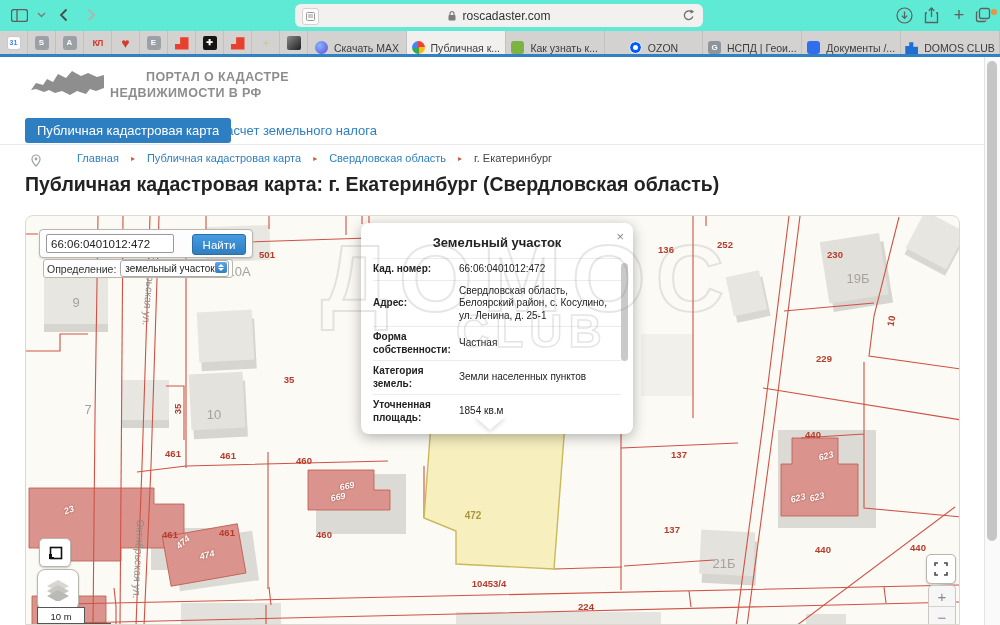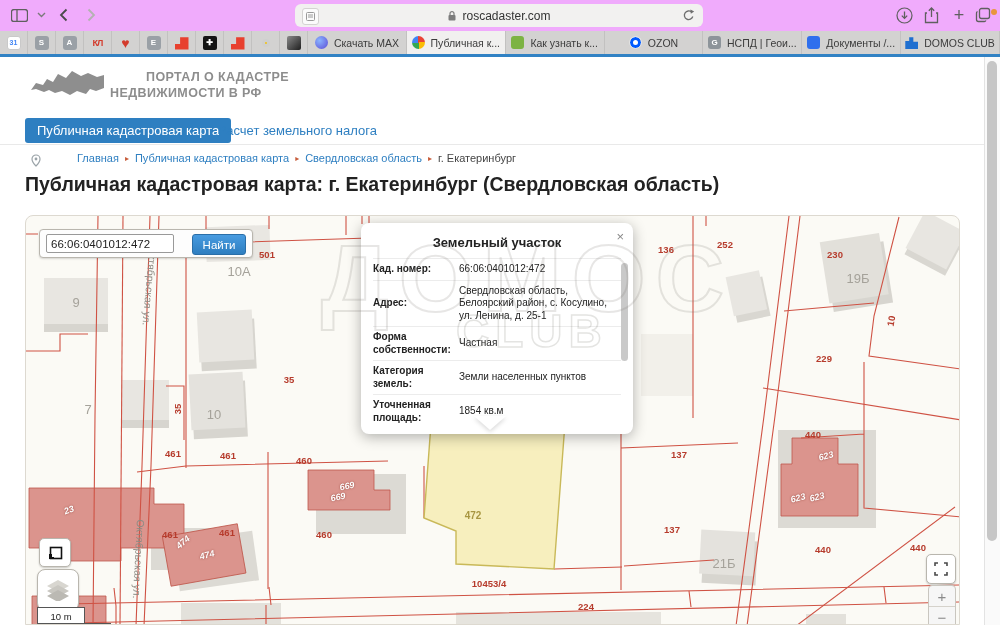--- a/index.html
+++ b/index.html
@@ -1,54 +1,54 @@
 <!DOCTYPE html>
 <html><head>
 <meta charset="utf-8">
 <style>
   html,body{margin:0;padding:0;background:#fff;font-family:"Liberation Sans",sans-serif;}
   #stage{position:relative;width:1000px;height:625px;overflow:hidden;background:#fff;}
   .abs{position:absolute;}
   
-  #toolbar{left:0;top:0;width:1000px;height:31px;background:#f0abfc;border-bottom:4px solid #15803d;}
+  #toolbar{left:0;top:0;width:1000px;height:31px;background:#5eead4;border-bottom:4px solid #15803d;}
   .tbtn{position:absolute;top:5px;display:flex;align-items:center;justify-content:center;width:22px;height:20px;}
   #addressbar{position:absolute;left:295px;top:4px;width:408px;height:23px;background:#f2f1f0;border-radius:6px;display:flex;align-items:center;justify-content:center;font-size:12px;color:#333;}
   #addr-doc{position:absolute;left:7px;top:4px;width:15px;height:15px;background:#fbfbfb;border:1px solid #d4d3d2;border-radius:3px;display:flex;align-items:center;justify-content:center;}
   #addr-refresh{position:absolute;right:8px;top:5px;}
   #tabbar{left:0;top:31px;width:1000px;height:23px;background:#d3d2d1;display:flex;}
   .favtab{width:27px;height:23px;border-right:1px solid #c2c1c0;display:flex;align-items:center;justify-content:center;flex:none;}
   .fi{width:14px;height:14px;border-radius:3px;display:flex;align-items:center;justify-content:center;font-size:8px;font-weight:bold;box-sizing:border-box;}
   .fi.cal{background:#fff;border:1px solid #c9c9c9;color:#4285f4;font-size:7px;}
   .fi.graysq{background:#9aa0a6;color:#fff;}
   .fi.redtext{color:#d33b2c;font-size:9px;letter-spacing:-1px;background:transparent;}
   .fi.heart{color:#d33b2c;font-size:14px;background:transparent;}
   .fi.redflag{background:#e8402e;border-radius:0;clip-path:polygon(0 100%,0 60%,40% 60%,40% 12%,100% 12%,100% 100%);}
   .fi.blackgrid{background:#141414;color:#fff;font-size:8px;border-radius:2px;}
   .fi.ring{background:#f4c20d;border:3px solid #cfcfcf;border-radius:50%;width:8px;height:8px;}
   .fi.photo{background:linear-gradient(135deg,#8a8a8a,#1e1e1e);border-radius:2px;}
   #labeledtabs{display:flex;flex:1;}
-  .tab{flex:1;display:flex;align-items:center;justify-content:center;font-size:10.5px;color:#3b3b3b;border-right:1px solid #c2c1c0;height:23px;white-space:nowrap;overflow:hidden;}
+  .tab{flex:1;display:flex;align-items:flex-end;justify-content:center;font-size:10.5px;color:#3b3b3b;border-right:1px solid #c2c1c0;height:23px;white-space:nowrap;overflow:hidden;}
   .tab.active{background:#f1f0ef;}
   .ti{width:13px;height:13px;border-radius:3px;margin-right:6px;flex:none;display:flex;align-items:center;justify-content:center;color:#fff;font-size:8px;font-weight:bold;box-sizing:border-box;}
   .t-max{background:radial-gradient(circle at 35% 35%,#8ab4ff,#5b4bd6);border-radius:50%;}
   .t-pkk{background:conic-gradient(#e94335 0 25%,#fbbc05 0 50%,#34a853 0 75%,#4285f4 0);border-radius:50%;}
   .t-green{background:#7cb342;}
   .t-ozon{background:#fff;border:1px solid #e0e0e0;border-radius:50%;box-shadow:inset 0 0 0 3px #005bff;}
   .t-nspd{background:#8d949a;}
   .t-docs{background:#2f6fed;}
   .t-domos{background:#1f6fd0;border-radius:0;clip-path:polygon(0 100%,0 38%,30% 38%,30% 10%,62% 10%,62% 45%,100% 45%,100% 100%);}
   #bluebar{left:0;top:54px;width:1000px;height:3px;background:#3182c4;}
   #orange-dot{left:991px;top:9px;width:6px;height:6px;border-radius:50%;background:#e8953c;}
   
   #logo-text1{left:110px;top:70px;font-size:12.5px;font-weight:bold;color:#8d8d8d;letter-spacing:.4px;padding-left:36px;}
   #logo-text2{left:110px;top:86px;font-size:12.5px;font-weight:bold;color:#8d8d8d;letter-spacing:.4px;}
   #nav-active{left:25px;top:118px;background:#2e7fc1;color:#fff;font-size:13px;padding:5px 12px;border-radius:3px;}
   #nav-link{left:218px;top:123px;color:#2e7fc1;font-size:13px;}
   #nav-line{left:0;top:144px;width:984px;height:1px;background:#e9e9e9;}
-  #breadcrumb{left:46px;top:152px;font-size:11px;color:#2e7fc1;display:flex;align-items:center;gap:6px;padding-left:31px;}
+  #breadcrumb{left:46px;top:152px;font-size:11px;color:#2e7fc1;display:flex;align-items:center;gap:12px;padding-left:31px;}
   .crumb{color:#2e7fc1;}
   .crumb.last{color:#444;}
   .csep{color:#c75b39;font-size:8px;}
   #page-title{left:25px;top:173px;font-size:19.5px;font-weight:bold;color:#222;}
   
   #map{left:25px;top:215px;width:935px;height:410px;background:#fbfaf5;border:1px solid #ddd9d0;border-radius:8px 8px 0 0;overflow:hidden;box-sizing:border-box;}
   #mapsvg{position:absolute;left:0;top:0;}
   .ml{position:absolute;transform:translate(-50%,-50%);white-space:nowrap;z-index:3;}
   .ml.red{color:#b63b2c;font-size:9.5px;font-weight:600;}
   .ml.gray{color:#a5a29a;font-size:13px;}
@@ -390,20 +390,30 @@
         <span class="ml pink" style="left: 772px; top: 282px; transform: translate(-50%, -50%) rotate(-15deg);">623</span>
         <span class="ml pink" style="left: 791px; top: 281px; transform: translate(-50%, -50%) rotate(-15deg);">623</span>
         <span class="ml street" style="left: 113px; top: 343px; transform: translate(-50%, -50%) rotate(93deg);">Октябрьская ул.</span>
         <span class="ml street" style="left: 124px; top: 70px; transform: translate(-50%, -50%) rotate(95deg);">Октябрьская ул.</span>
       </div>
 
     <div class="abs" id="searchbox">
       <input id="search-input" value="66:06:0401012:472" style="">
       <div id="search-btn">Найти</div>
     </div>
+    <div class="abs" id="filterbox">
+      <span>Определение:</span>
+      <div id="filter-select">
+        <span>земельный участок</span>
+        <span id="stepper">
+            <b class="up"></b>
+            <b class="dn"></b>
+          </span>
+      </div>
+    </div>
 
     <div class="abs" id="popup">
       <div id="popup-close">×</div>
       <div id="popup-title">Земельный участок</div>
       <div>
           <div class="prow">
             <span class="plabel">Кад. номер:</span>
             <span class="pvalue">66:06:0401012:472</span>
           </div>
           <div class="prow">

